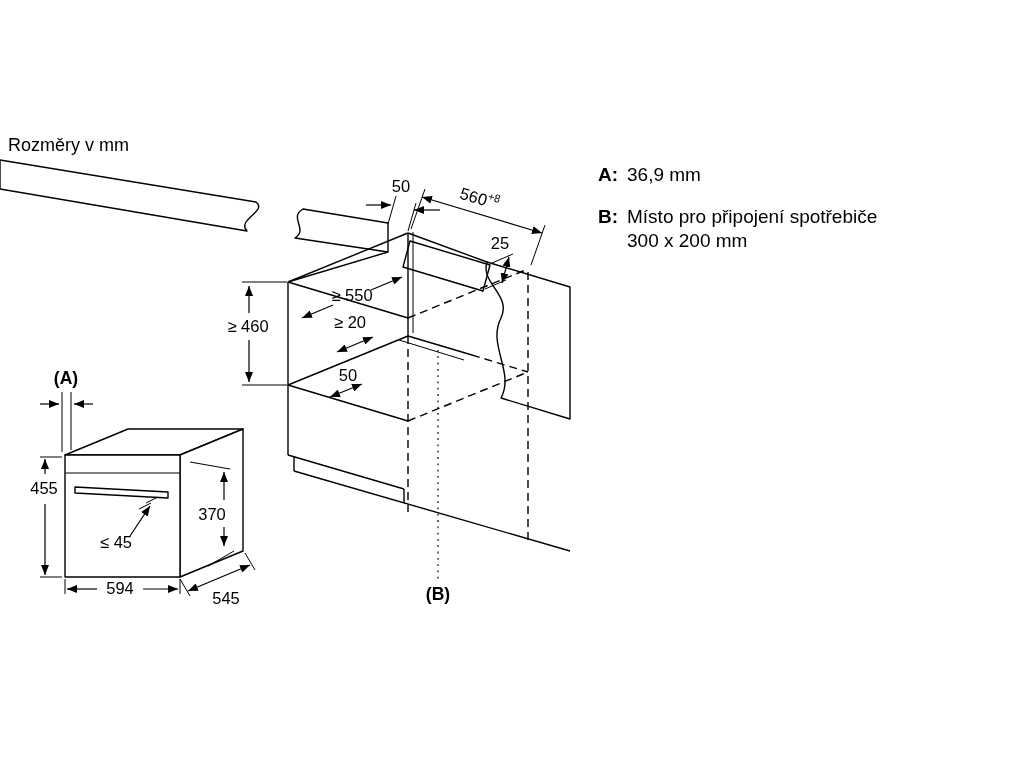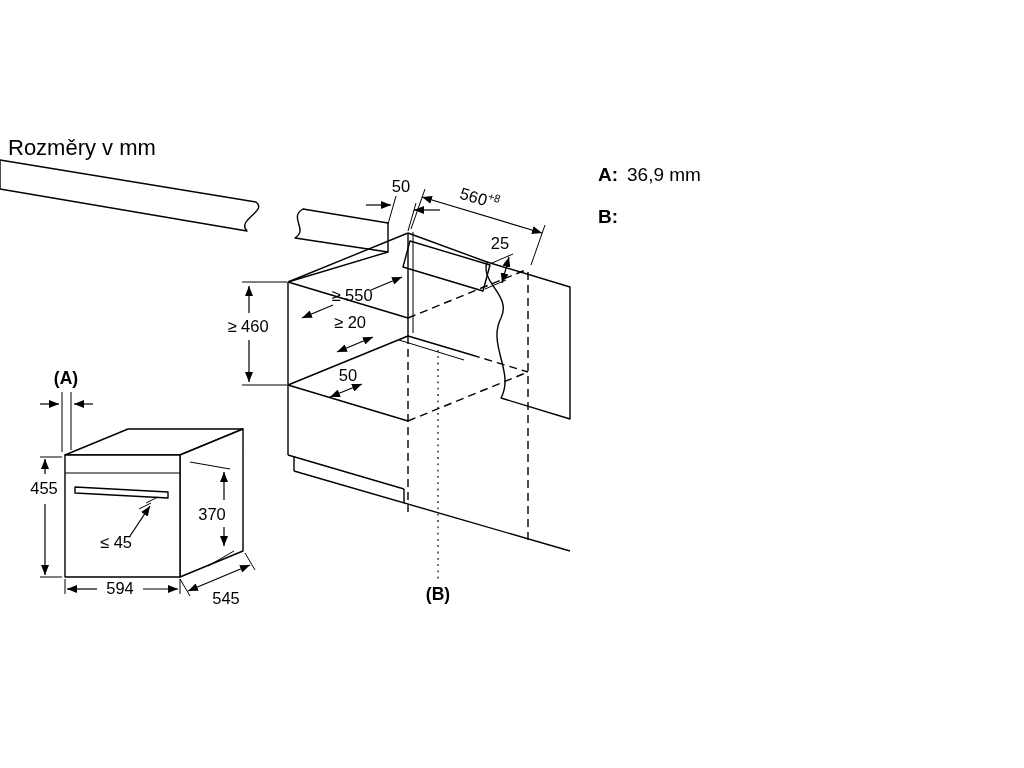--- a/index.html
+++ b/index.html
@@ -1,21 +1,21 @@
 <!DOCTYPE html>
 <html><head>
 <meta charset="utf-8">
 <style>
   html,body { margin:0; padding:0; }
   body {
     width:1024px; height:768px; position:relative; background:#fff;
     font-family:"Liberation Sans", sans-serif; color:#000; overflow:hidden;
   }
   .abs { position:absolute; }
-  #title { left:8px; top:135px; font-size:22px; }
+  #title { left:8px; top:135px; font-size:18px; }
   #legend { left:598px; top:163px; font-size:19px; line-height:24px; }
   .legend-row { display:flex; margin-bottom:18px; }
   .legend-label { font-weight:bold; width:29px; flex:none; }
   svg { position:absolute; left:0; top:0; }
   svg text { font-family:"Liberation Sans", sans-serif; font-size:16.5px; fill:#000; }
   .tb { font-weight:bold; font-size:17.5px; }
   .ln   { stroke:#000; stroke-width:1.4; fill:none; stroke-linejoin:round; }
   .thin { stroke:#000; stroke-width:1;   fill:none; }
   .dim  { stroke:#000; stroke-width:1.2; fill:none; }
   .dash { stroke-dasharray:8 5; }
@@ -27,20 +27,24 @@
 
 <div id="title" class="abs">Rozměry v mm</div>
 
 <div id="legend" class="abs">
   <div class="legend-row">
     <span class="legend-label">A:</span>
     <span>36,9 mm</span>
   </div>
   <div class="legend-row">
     <span class="legend-label">B:</span>
+    <span>
+      <span>Místo pro připojení spotřebiče</span><br>
+      <span>300 x 200 mm</span>
+    </span>
   </div>
 </div>
 
 <svg width="1024" height="768" viewBox="0 0 1024 768">
   <defs>
     <marker id="arrow" orient="auto-start-reverse" markerUnits="userSpaceOnUse" markerWidth="11" markerHeight="9" refX="10" refY="5">
       <path d="M0,1 L10,5 L0,9 Z" fill="#000"></path>
     </marker>
     <pattern id="hatch" width="6" height="6" patternUnits="userSpaceOnUse" patternTransform="rotate(45)">
       <line x1="0" y1="0" x2="0" y2="6" stroke="#000" stroke-width="1.2"></line>

